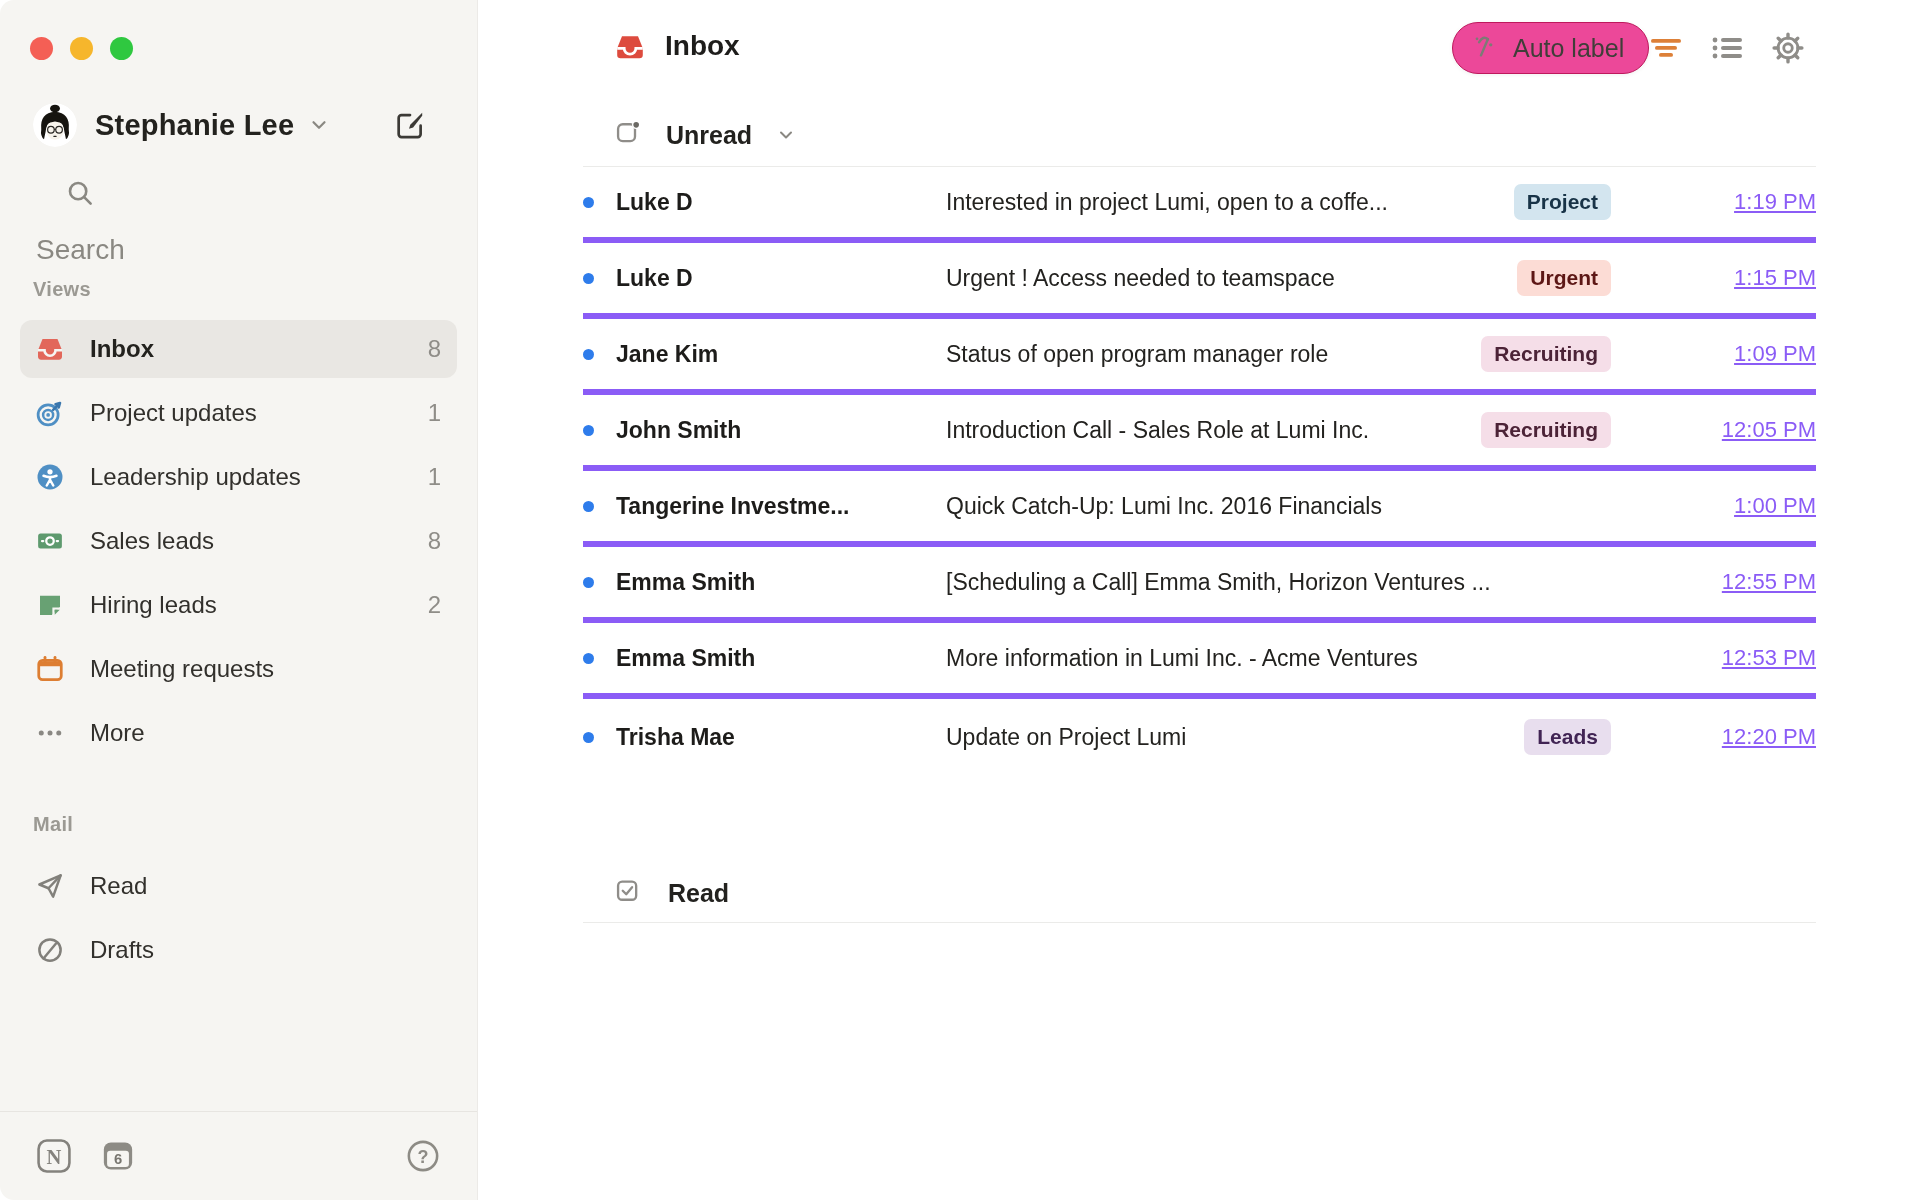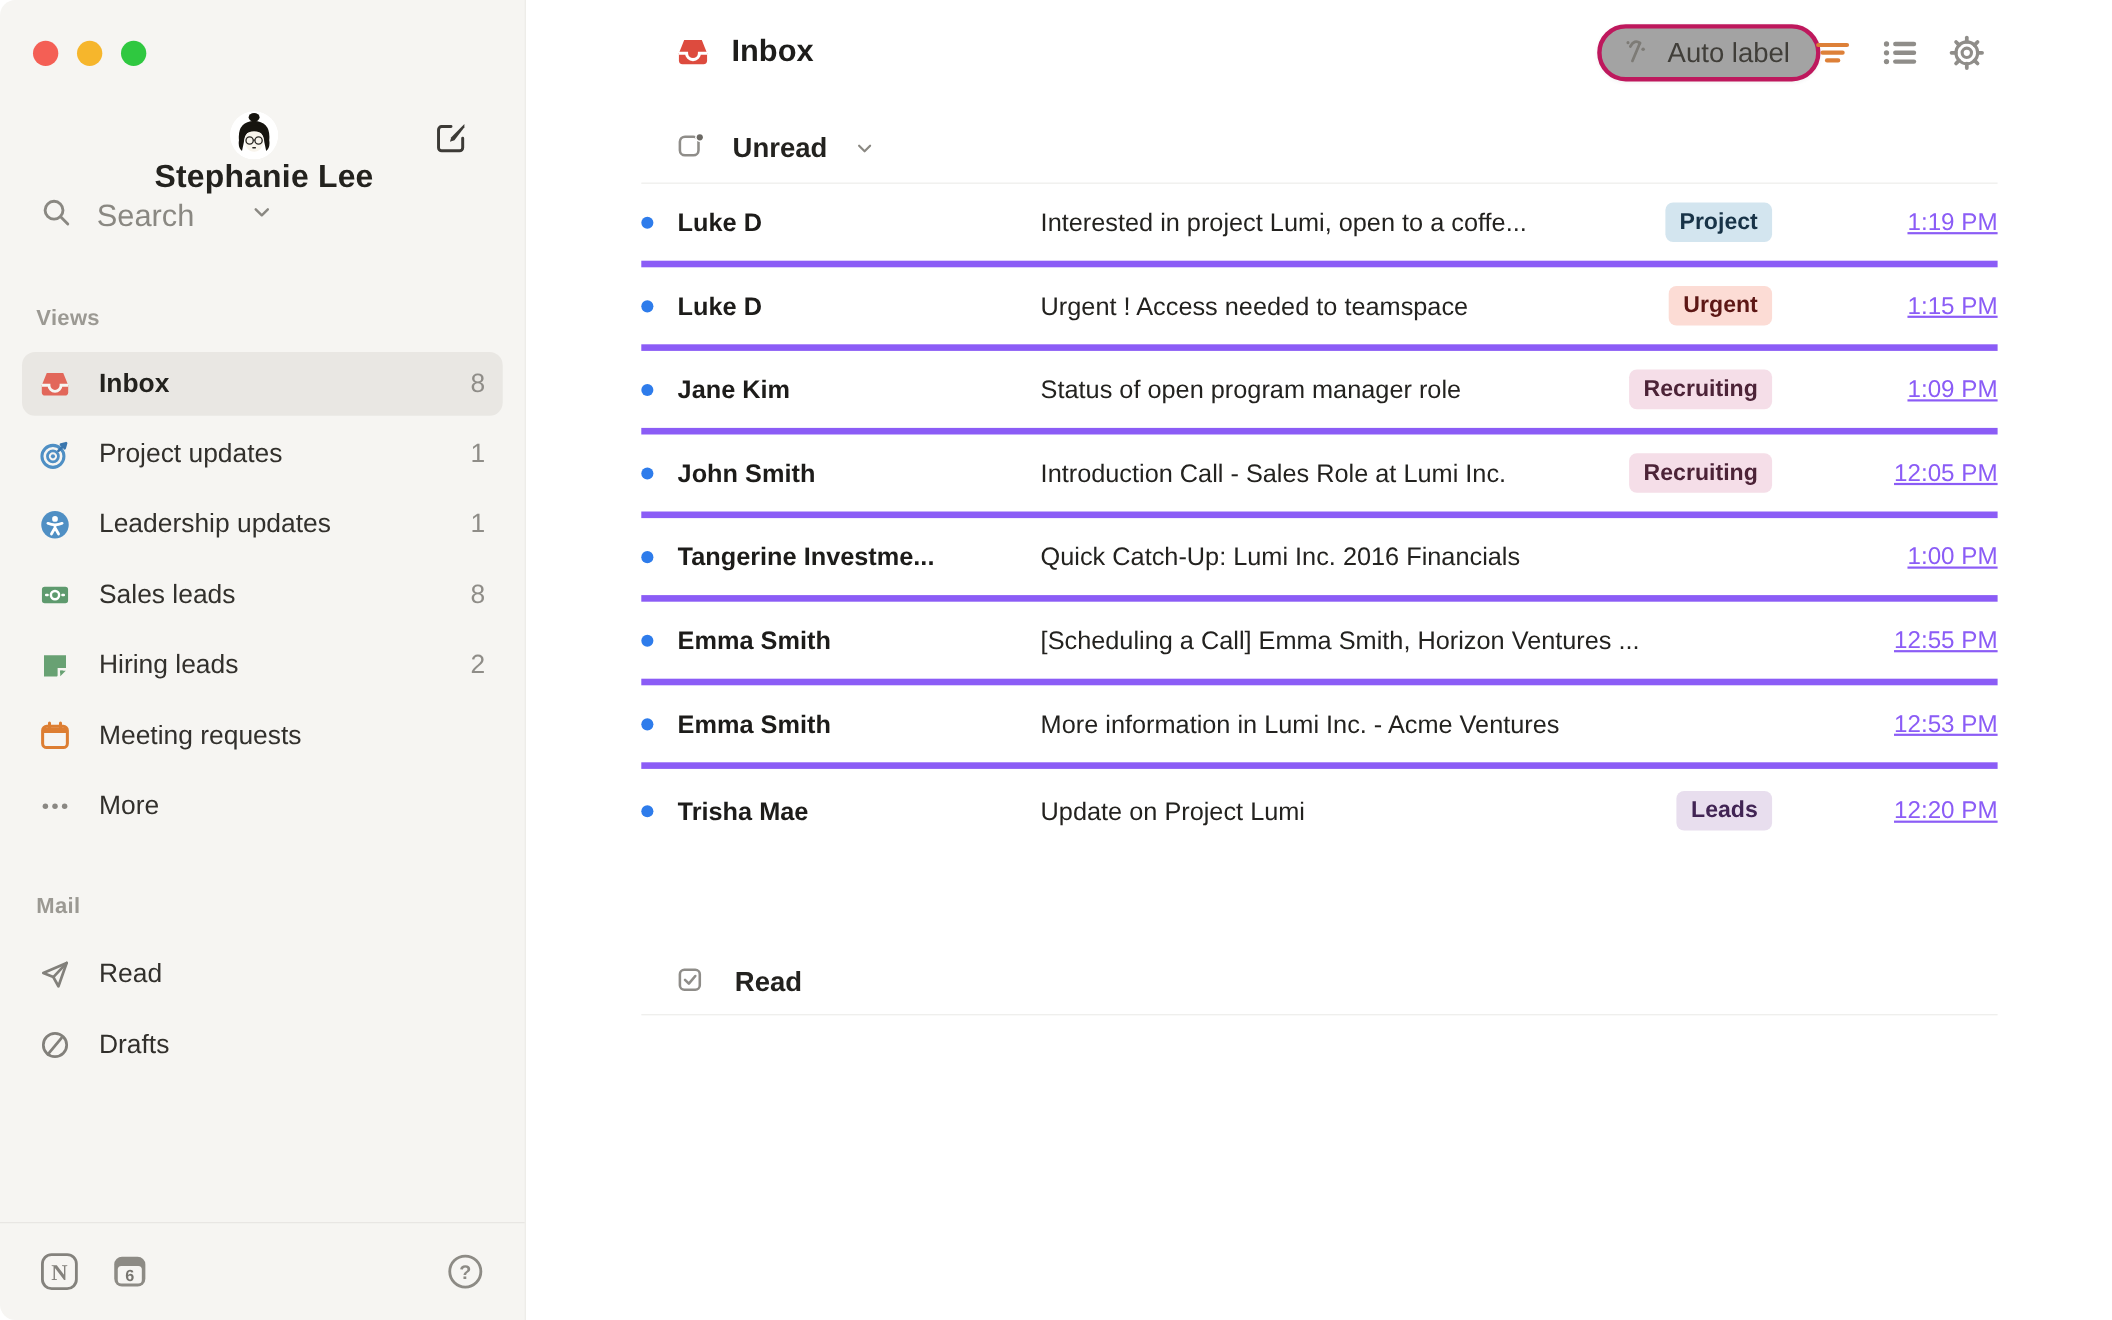--- a/index.html
+++ b/index.html
@@ -7,27 +7,27 @@
   .window { position:relative; width:1920px; height:1200px; border-radius:14px; overflow:hidden; background:#ffffff; }
 
   
   .sidebar { position:absolute; left:0; top:0; width:478px; height:1200px; background:#f6f5f2; border-right:1px solid #eceae7; }
   .traffic { position:absolute; left:30px; top:37px; display:flex; gap:17px; }
   .traffic span { width:23px; height:23px; border-radius:50%; display:block; }
   .tl-red { background:#f45f55; }
   .tl-yellow { background:#f6b62c; }
   .tl-green { background:#2fc840; }
 
-  .account { position:absolute; left:33px; top:101px; right:48px; height:48px; display:flex; align-items:center;flex-direction:column; }
+  .account { position:absolute; left:33px; top:101px; right:48px; height:48px; display:flex; align-items:center; }
   .avatar { width:44px; height:44px; border-radius:50%; overflow:hidden; flex:0 0 44px; }
   .account-name { margin-left:18px; font-size:29px; font-weight:700; color:#23221e; letter-spacing:.2px; }
   .account-chevron { margin-left:14px; margin-top:4px; }
   .compose-btn { position:absolute; right:0; top:5px; width:38px; height:38px; display:flex; align-items:center; justify-content:center; cursor:pointer; }
 
-  .search-row { position:absolute; left:36px; top:178px; display:flex; align-items:center; gap:22px; cursor:pointer; }
+  .search-row { position:absolute; left:36px; top:178px; display:flex; align-items:center; gap:22px; cursor:pointer;flex-direction:column; }
   .search-label { font-size:28px; color:#8a8882; }
 
   .section-label { position:absolute; left:33px; font-size:20px; font-weight:700; color:#9b9993; letter-spacing:.3px; }
   .views-label { top:278px; }
   .mail-label { top:813px; }
 
   .nav-list { position:absolute; left:20px; right:20px; }
   .views-list { top:320px; }
   .mail-list { top:857px; }
   .nav-item { height:58px; margin-bottom:6px; border-radius:12px; display:flex; align-items:center; padding:0 16px 0 14px; cursor:pointer; }
@@ -40,21 +40,21 @@
   .sidebar-footer { position:absolute; left:0; right:0; bottom:0; height:89px; border-top:1px solid #e7e5e1; display:flex; align-items:center; padding:0 36px; gap:28px; }
   .footer-spacer { flex:1; }
   .footer-icon { width:36px; height:36px; display:flex; align-items:center; justify-content:center; cursor:pointer; }
 
   
   .main { position:absolute; left:479px; top:0; right:0; bottom:0; background:#ffffff; }
   
   .main-inbox-icon { position:absolute; left:135px; top:31px; }
   .main-title { position:absolute; left:186px; top:30px; font-size:28px; font-weight:700; color:#1e1d1b; }
 
-  .auto-label-btn { position:absolute; left:973px; top:22px; height:52px; border-radius:26px; background:#a3a3a3; border:4px solid #be185d; box-shadow:0 1px 4px rgba(0,0,0,.06); display:flex; align-items:center; gap:12px; padding:0 24px 0 18px; cursor:pointer; }
+  .auto-label-btn { position:absolute; left:973px; top:22px; height:52px; border-radius:26px; background:#ec4899; border:1px solid #be185d; box-shadow:0 1px 4px rgba(0,0,0,.06); display:flex; align-items:center; gap:12px; padding:0 24px 0 18px; cursor:pointer; }
   .auto-label-text { font-size:25px; font-weight:500; color:#403e39; }
   .icon-btn { position:absolute; top:27px; width:42px; height:42px; display:flex; align-items:center; justify-content:center; cursor:pointer; }
   .filter-btn { left:1166px; }
   .listview-btn { left:1227px; }
   .settings-btn { left:1288px; }
 
   .unread-row { position:absolute; left:135px; top:119px; display:flex; align-items:center; gap:24px; cursor:pointer; }
   .group-title { font-size:25px; font-weight:700; color:#23221f; }
   .unread-chevron { margin-top:4px; }
 

